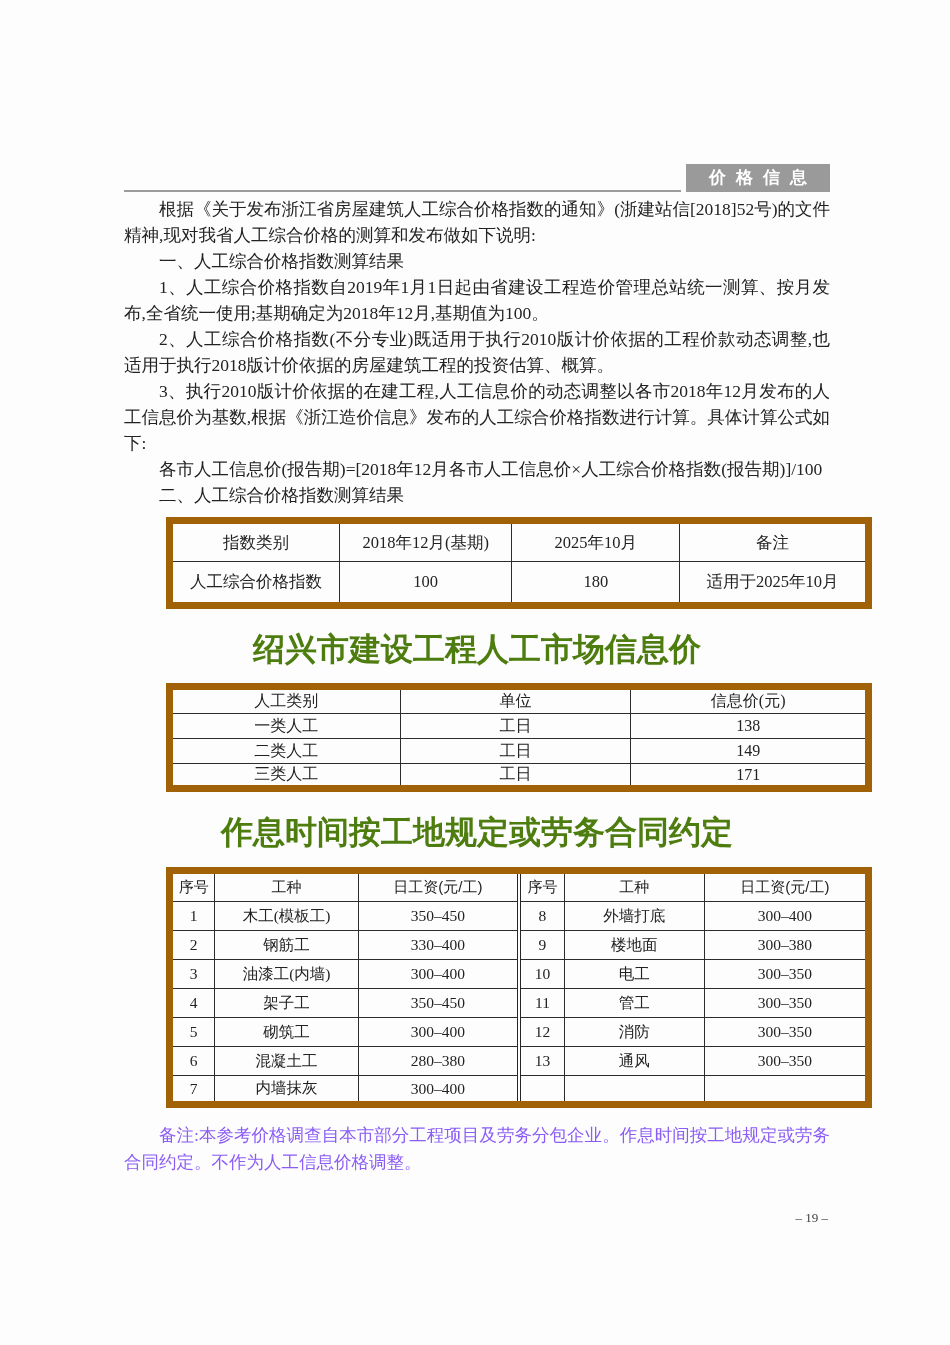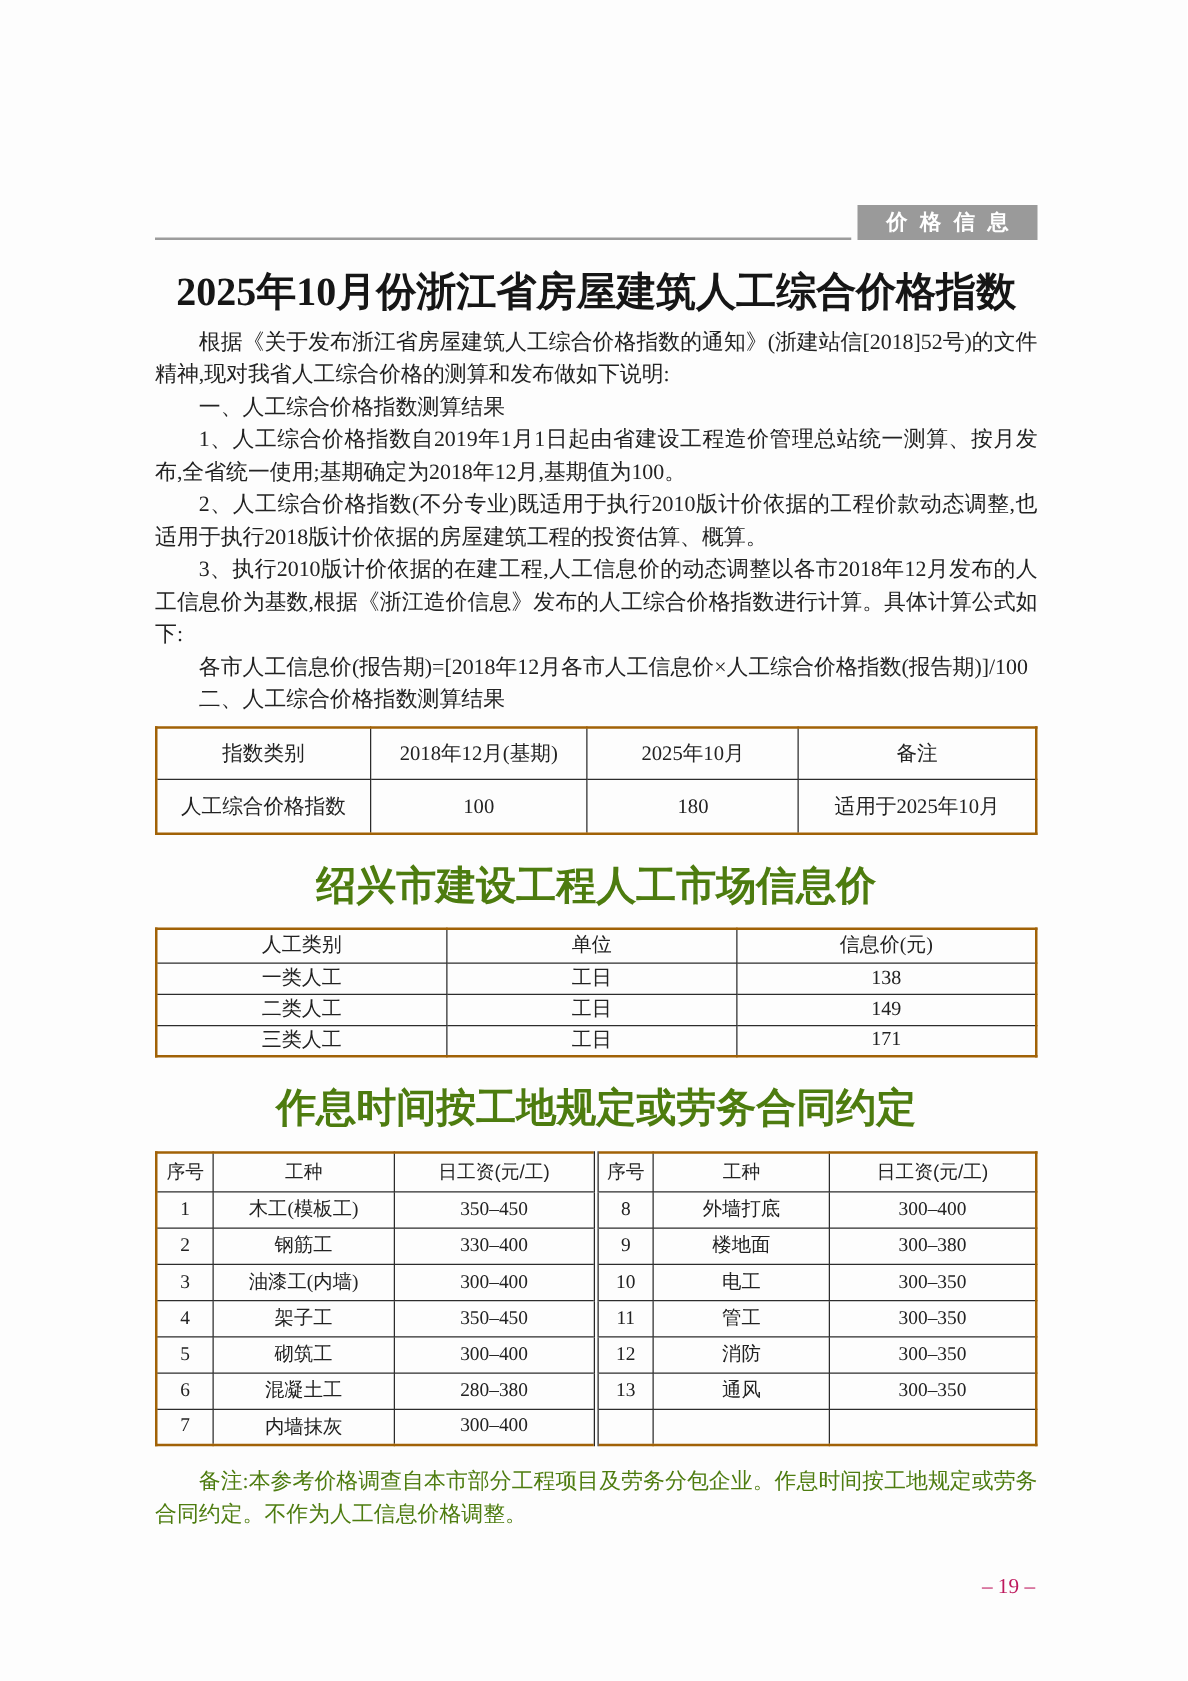--- a/index.html
+++ b/index.html
@@ -35,21 +35,22 @@
   .body-text { margin-top: 4px; }
   .para {
     font-size: 17.5px; line-height: 26px;
     text-align: justify; text-indent: 2em;
     color: #222222;
   }
 
   table.tbl {
     width: 100%; border-collapse: collapse; table-layout: fixed;
     text-align: center; color: #222222;
-    border: 2px solid #a16207;
+    border: 7px solid #a16207;
+    margin-left: 42px;
   }
   table.tbl th, table.tbl td {
     border: 1.5px solid #2c2c2c;
     font-weight: normal;
     overflow: hidden; white-space: nowrap;
     vertical-align: middle;
   }
 
   .tbl-index { margin-top: 9px; font-size: 16.5px; }
   .tbl-index th { height: 41px; border-bottom: 3px solid #262626; }
@@ -72,40 +73,39 @@
     font-family: "Liberation Sans", "DejaVu Sans", sans-serif;
     font-weight: bold; font-size: 15px;
   }
   .tbl-labor td { height: 29px; }
   .tbl-labor .split { border-right: 4px double #262626; }
 
   .note {
     margin-top: 14px;
     font-size: 17.5px; line-height: 27px;
     text-indent: 2em; text-align: justify;
-    color: #4d7c0f;
+    color: #8b5cf6;
   }
   .pageno {
     margin-top: 34px;
-    text-align: right; font-size: 17px;
-    padding-right: 2px; color: #be185d;
+    text-align: right; font-size: 13px;
+    padding-right: 2px; color: #404040;
   }
 </style>
 </head>
 <body>
 
 <div class="page">
   <div class="content">
 
     <header class="masthead">
       <div class="rule"></div>
       <div class="badge">价格信息</div>
     </header>
 
-    <h1 class="doc-title">2025年10月份浙江省房屋建筑人工综合价格指数</h1>
 
     <section class="body-text">
       <p class="para">根据《关于发布浙江省房屋建筑人工综合价格指数的通知》(浙建站信[2018]52号)的文件精神,现对我省人工综合价格的测算和发布做如下说明:</p>
       <p class="para">一、人工综合价格指数测算结果</p>
       <p class="para">1、人工综合价格指数自2019年1月1日起由省建设工程造价管理总站统一测算、按月发布,全省统一使用;基期确定为2018年12月,基期值为100。</p>
       <p class="para">2、人工综合价格指数(不分专业)既适用于执行2010版计价依据的工程价款动态调整,也适用于执行2018版计价依据的房屋建筑工程的投资估算、概算。</p>
       <p class="para">3、执行2010版计价依据的在建工程,人工信息价的动态调整以各市2018年12月发布的人工信息价为基数,根据《浙江造价信息》发布的人工综合价格指数进行计算。具体计算公式如下:</p>
       <p class="para">各市人工信息价(报告期)=[2018年12月各市人工信息价×人工综合价格指数(报告期)]/100</p>
       <p class="para">二、人工综合价格指数测算结果</p>
     </section>

